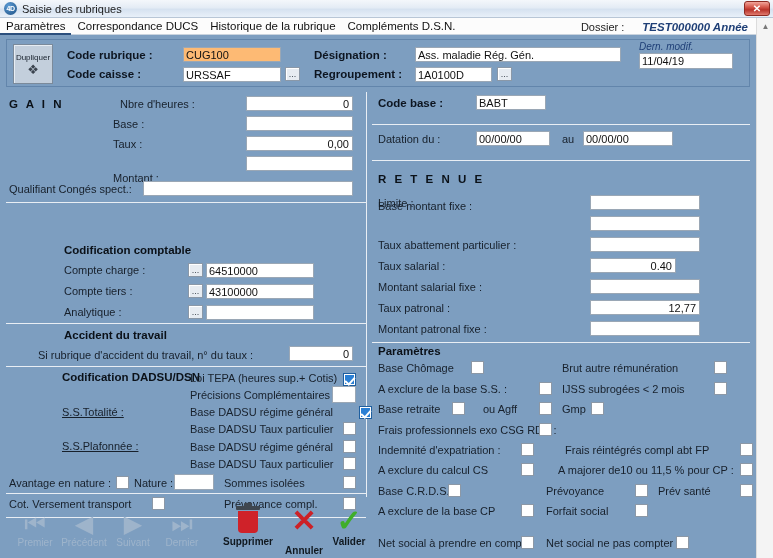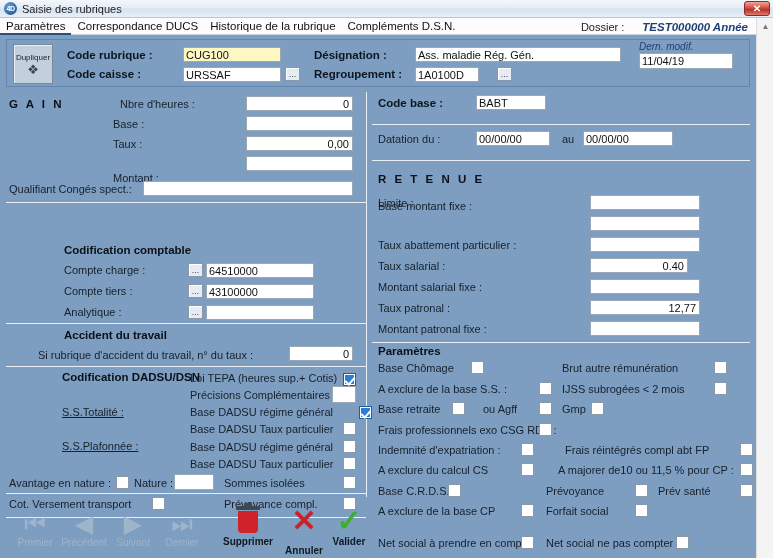--- a/index.html
+++ b/index.html
@@ -101,21 +101,21 @@
 
   input.fld {
     font-family: "Liberation Sans", sans-serif;
     font-size: 11px; color: #111;
     background: #ffffff;
     border: 1px solid #9aa7b5;
     padding: 0 2px;
     height: 15px;
     outline: none;
   }
-  input.fld.yellow { background: #fef9c3; border: 1px solid #9aa7b5; }
+  input.fld.yellow { background: #fdba74; border: 1px solid #9aa7b5; }
   input.fld.num { text-align: right; padding-right: 3px; }
 
   .elips {
     width: 15px; height: 14px;
     background: #e7ecf2;
     border: 1px solid #8a98a8;
     font-size: 9px; color: #3a434d;
     display: inline-flex; align-items: center; justify-content: center;
     cursor: pointer; line-height: 1;
     box-shadow: inset 1px 1px 0 #fff;
@@ -221,21 +221,21 @@
       <input class="fld yellow" style="position: absolute; left: 176px; top: 7px; width: 98px;" value="CUG100">
 
       <div class="abs lbl-b" style="left:60px; top:28px;">Code caisse :</div>
       <input class="fld" style="position: absolute; left: 176px; top: 27px; width: 98px;" value="URSSAF">
       <div class="elips abs" style="left:278px; top:27px;">...</div>
 
       <div class="abs lbl-b" style="left:307px; top:9px;">Désignation :</div>
       <input class="fld" style="position: absolute; left: 408px; top: 7px; width: 206px;" value="Ass. maladie Rég. Gén.">
 
       <div class="abs lbl-b" style="left:307px; top:28px;">Regroupement :</div>
-      <input class="fld" style="position: absolute; left: 408px; top: 27px; width: 64px;" value="1A0100D">
+      <input class="fld" style="position: absolute; left: 408px; top: 27px; width: 77px;" value="1A0100D">
       <div class="elips abs" style="left:490px; top:27px;">...</div>
 
       <div class="dm-lbl" style="left:632px; top:1px;">Dern. modif.</div>
       <input class="fld" style="position: absolute; left: 632px; top: 13px; width: 94px; height: 16px;" value="11/04/19">
     </div>
 
     
     <div class="vline" style="left:366px; top:57px; height:405px;"></div>
 
     
@@ -383,21 +383,21 @@
     <div class="abs lbl-n" style="left:378px; top:162px;">Limite :</div>
     <input class="fld num" style="position: absolute; left: 590px; top: 160px; width: 110px;" value="">
 
     <div class="abs lbl-n" style="left:378px; top:165px;">Base montant fixe :</div>
     <input class="fld num" style="position: absolute; left: 590px; top: 181px; width: 110px;" value="">
 
     <div class="abs lbl-n" style="left:378px; top:204px;">Taux abattement particulier :</div>
     <input class="fld num" style="position: absolute; left: 590px; top: 202px; width: 110px;" value="">
 
     <div class="abs lbl-n" style="left:378px; top:225px;">Taux salarial :</div>
-    <input class="fld num" style="position: absolute; left: 590px; top: 223px; width: 98px;" value="0.40">
+    <input class="fld num" style="position: absolute; left: 590px; top: 223px; width: 86px;" value="0.40">
 
     <div class="abs lbl-n" style="left:378px; top:246px;">Montant salarial fixe :</div>
     <input class="fld num" style="position: absolute; left: 590px; top: 244px; width: 110px;" value="">
 
     <div class="abs lbl-n" style="left:378px; top:267px;">Taux patronal :</div>
     <input class="fld num" style="position: absolute; left: 590px; top: 265px; width: 110px;" value="12,77">
 
     <div class="abs lbl-n" style="left:378px; top:288px;">Montant patronal fixe :</div>
     <input class="fld num" style="position: absolute; left: 590px; top: 286px; width: 110px;" value="">
 

